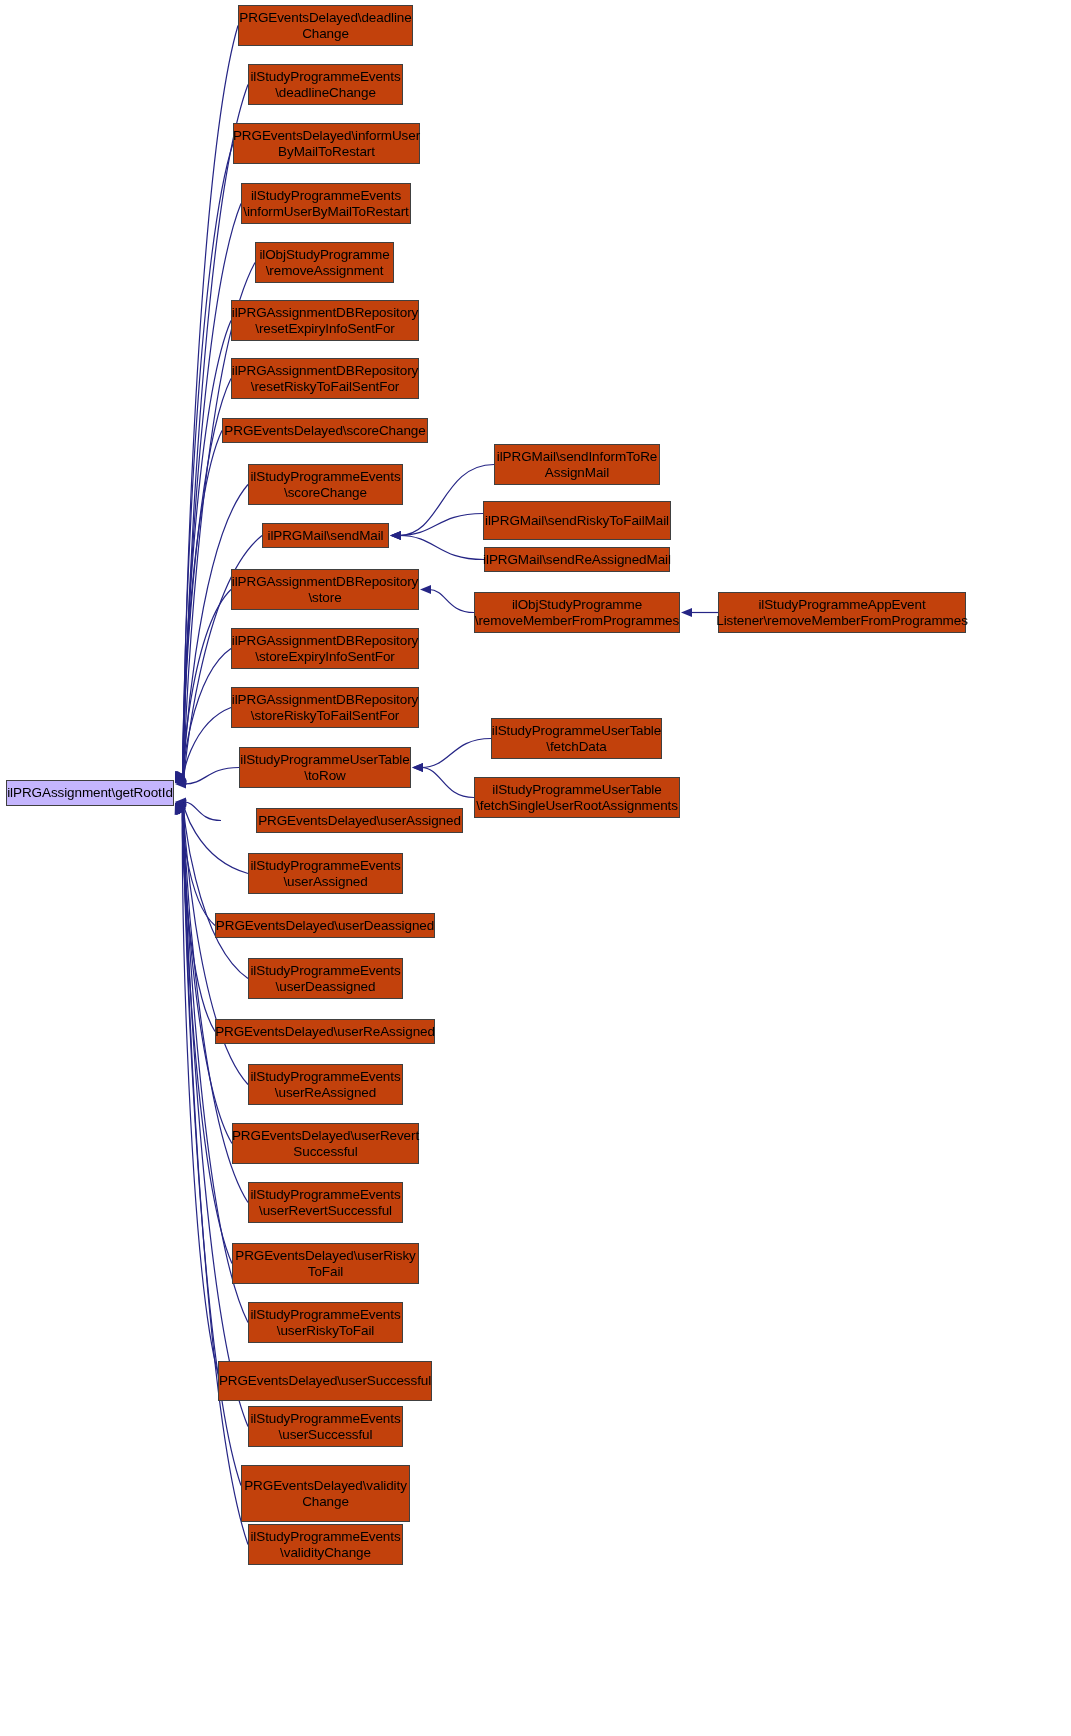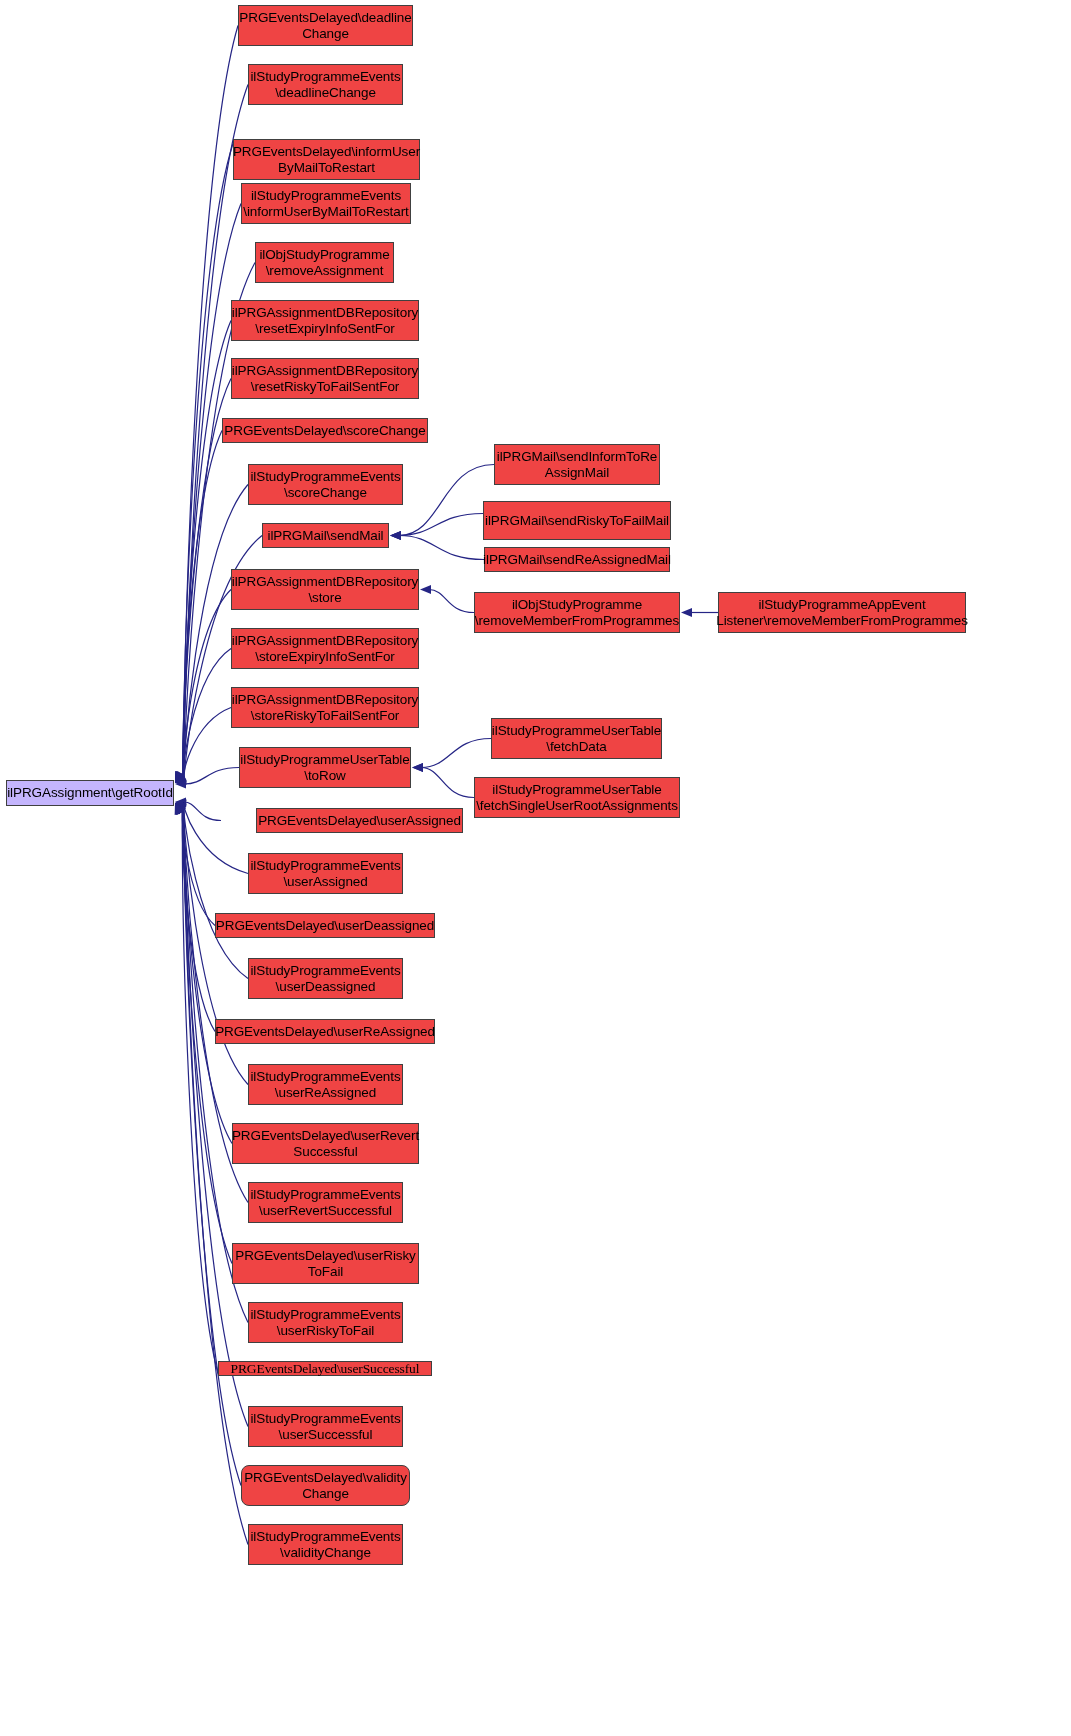--- a/index.html
+++ b/index.html
@@ -20,21 +20,21 @@
     left: 0;
     top: 0;
     width: 1071px;
     height: 1736px;
     pointer-events: none;
   }
   .node {
     position: absolute;
     box-sizing: border-box;
     border: 1px solid #404040;
-    background: #ef4444;
+    background: #c2410c;
     color: #000000;
     display: flex;
     align-items: center;
     justify-content: center;
     text-align: center;
     font-size: 13.5px;
     line-height: 15.5px;
     letter-spacing: -0.1px;
     white-space: pre-line;
     padding: 0 4px;
@@ -119,21 +119,21 @@
       <path d="M 491 738.5 C 451 738.5, 451 767.5, 421 767.5" fill="none" stroke="#252585" stroke-width="1.2"></path>
       <polygon points="412.00,767.50 423.00,762.90 423.00,772.10" fill="#252585"></polygon>
       <path d="M 474 797.5 C 442.5 797.5, 442.5 767.5, 421 767.5" fill="none" stroke="#252585" stroke-width="1.2"></path>
       <polygon points="412.00,767.50 423.00,762.90 423.00,772.10" fill="#252585"></polygon>
     </svg>
 <div class="node root" style="left: 6px; top: 780px; width: 168px; height: 26px;">ilPRGAssignment\getRootId</div>
     <div class="node" style="left: 238px; top: 5px; width: 175px; height: 41px;">PRGEventsDelayed\deadline
 Change</div>
     <div class="node" style="left: 248px; top: 64px; width: 155px; height: 41px;">ilStudyProgrammeEvents
 \deadlineChange</div>
-    <div class="node" style="left: 233px; top: 123px; width: 187px; height: 41px; margin-top: 16px;">PRGEventsDelayed\informUser
+    <div class="node" style="left: 233px; top: 123px; width: 187px; height: 41px;">PRGEventsDelayed\informUser
 ByMailToRestart</div>
     <div class="node" style="left: 241px; top: 183px; width: 170px; height: 41px;">ilStudyProgrammeEvents
 \informUserByMailToRestart</div>
     <div class="node" style="left: 255px; top: 242px; width: 139px; height: 41px;">ilObjStudyProgramme
 \removeAssignment</div>
     <div class="node" style="left: 231px; top: 300px; width: 188px; height: 41px;">ilPRGAssignmentDBRepository
 \resetExpiryInfoSentFor</div>
     <div class="node" style="left: 231px; top: 358px; width: 188px; height: 41px;">ilPRGAssignmentDBRepository
 \resetRiskyToFailSentFor</div>
     <div class="node" style="left: 222px; top: 418px; width: 206px; height: 25px;">PRGEventsDelayed\scoreChange</div>
@@ -158,24 +158,24 @@
     <div class="node" style="left: 248px; top: 1064px; width: 155px; height: 41px;">ilStudyProgrammeEvents
 \userReAssigned</div>
     <div class="node" style="left: 232px; top: 1123px; width: 187px; height: 41px;">PRGEventsDelayed\userRevert
 Successful</div>
     <div class="node" style="left: 248px; top: 1182px; width: 155px; height: 41px;">ilStudyProgrammeEvents
 \userRevertSuccessful</div>
     <div class="node" style="left: 232px; top: 1243px; width: 187px; height: 41px;">PRGEventsDelayed\userRisky
 ToFail</div>
     <div class="node" style="left: 248px; top: 1302px; width: 155px; height: 41px;">ilStudyProgrammeEvents
 \userRiskyToFail</div>
-    <div class="node" style="left: 218px; top: 1361px; width: 214px; height: 15px; font-family: Liberation Serif, serif;">PRGEventsDelayed\userSuccessful</div>
+    <div class="node" style="left: 218px; top: 1361px; width: 214px; height: 40px;">PRGEventsDelayed\userSuccessful</div>
     <div class="node" style="left: 248px; top: 1406px; width: 155px; height: 41px;">ilStudyProgrammeEvents
 \userSuccessful</div>
-    <div class="node" style="left: 241px; top: 1465px; width: 169px; height: 41px; border-radius: 8px;">PRGEventsDelayed\validity
+    <div class="node" style="left: 241px; top: 1465px; width: 169px; height: 57px;">PRGEventsDelayed\validity
 Change</div>
     <div class="node" style="left: 248px; top: 1524px; width: 155px; height: 41px;">ilStudyProgrammeEvents
 \validityChange</div>
     <div class="node" style="left: 494px; top: 444px; width: 166px; height: 41px;">ilPRGMail\sendInformToRe
 AssignMail</div>
     <div class="node" style="left: 483px; top: 501px; width: 188px; height: 39px;">ilPRGMail\sendRiskyToFailMail</div>
     <div class="node" style="left: 484px; top: 547px; width: 186px; height: 25px;">ilPRGMail\sendReAssignedMail</div>
     <div class="node" style="left: 474px; top: 592px; width: 206px; height: 41px;">ilObjStudyProgramme
 \removeMemberFromProgrammes</div>
     <div class="node" style="left: 718px; top: 592px; width: 248px; height: 41px;">ilStudyProgrammeAppEvent

